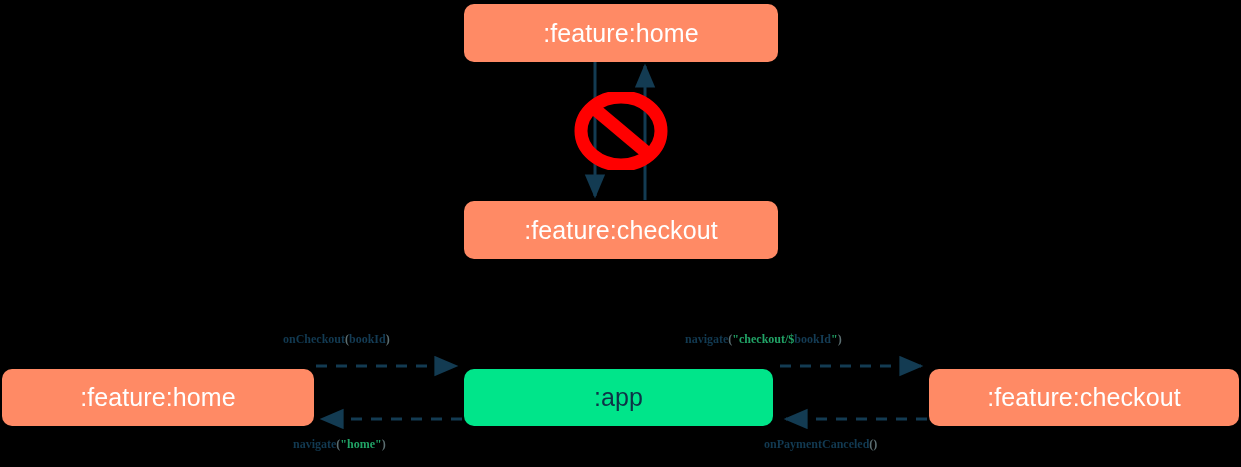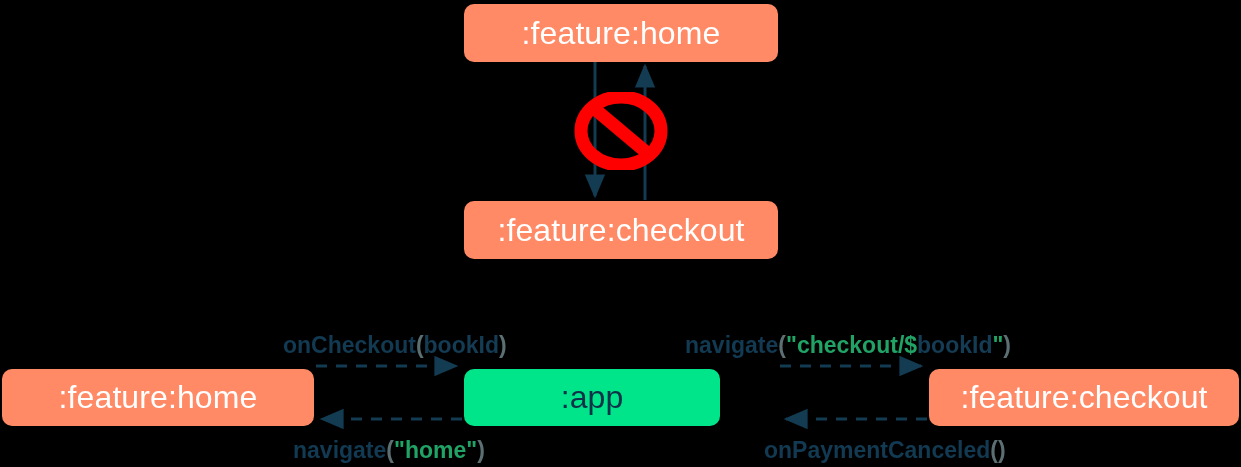--- a/index.html
+++ b/index.html
@@ -23,48 +23,48 @@
   }
 
   .node {
     position: absolute;
     display: flex;
     align-items: center;
     justify-content: center;
     border-radius: 10px;
     box-sizing: border-box;
     font-family: "Liberation Sans", sans-serif;
-    font-size: 32px;
+    font-size: 25px;
     letter-spacing: 0.1px;
     white-space: nowrap;
     user-select: none;
   }
   .node.coral {
     background: #FF8A65;
     color: #FFFFFF;
   }
   .node.green {
     background: #00E58A;
     color: #0E3247;
   }
 
   
   #node-home-top      { left: 464px; top: 4px;   width: 314px; height: 58px; }
   #node-checkout-top  { left: 464px; top: 201px; width: 314px; height: 58px; }
 
   
   #node-home-bottom     { left: 2px;   top: 369px; width: 312px; height: 57px; }
-  #node-app             { left: 464px; top: 369px; width: 256px; height: 57px; }
+  #node-app             { left: 464px; top: 369px; width: 309px; height: 57px; }
   #node-checkout-bottom { left: 929px; top: 369px; width: 310px; height: 57px; }
 
   
   .edge-label {
     position: absolute;
-    font-family: Liberation Sans, sans-serif;
-    font-size: 23px;
+    font-family: Liberation Serif, serif;
+    font-size: 12px;
     font-weight: bold;
     white-space: nowrap;
     user-select: none;
     letter-spacing: 0px;
   }
   .tok-fn    { color: #123A52; }
   .tok-ident { color: #143C55; }
   .tok-paren { color: #5C6F72; }
   .tok-str   { color: #21A366; }
 

